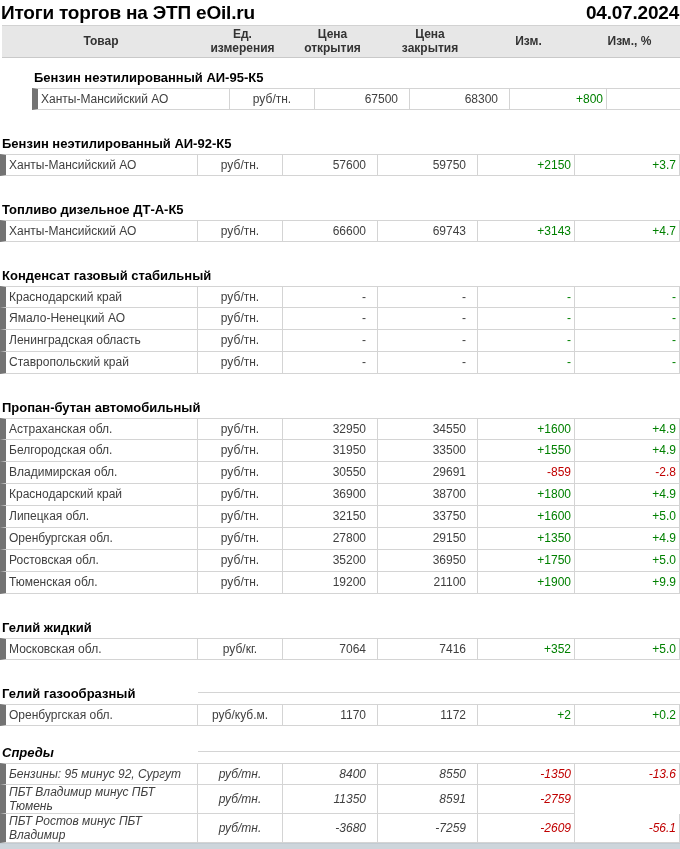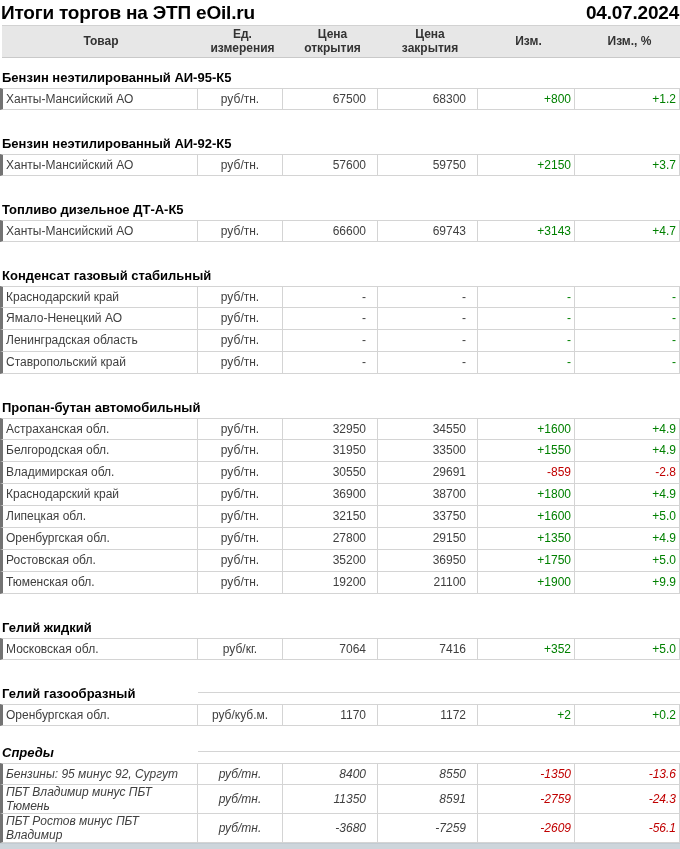--- a/index.html
+++ b/index.html
@@ -24,41 +24,41 @@
     margin-left:2px;
   }
   .col-headers .hcell {
     display:flex; align-items:center; justify-content:center;
     font-weight:bold; color:#333; font-size:12px; text-align:center;
     white-space:pre-line; line-height:14px;
   }
   #sections { flex:0 0 auto; }
   .section { margin-top:22px; }
   .section.tight { margin-top:15px;font-style:italic; }
-  .section:first-child { margin-top:8px; }
+  .section:first-child { margin-top:8px;padding-left:32px; }
   .grid-row {
     display:grid; grid-template-columns:198px 85px 95px 100px 97px 105px;
   }
   .section-title-row { min-height:22px; align-items:center; }
   .section-title-row .stitle {
     grid-column:1 / -1; font-weight:bold; color:#000;
     font-size:13px; padding:3px 0 2px 2px; white-space:nowrap;
   }
   .section-title-row.bordered .stitle { grid-column:1 / 2; }
   .section-title-row.bordered .tcell {
     border-right:1px solid #d4d4d4; border-top:1px solid #d4d4d4;
   }
   .section-title-row.bordered .tcell.t1 { border-left:1px solid #d4d4d4; }
   .data-row { min-height:22px; }
   .data-row .cell {
     border-right:1px solid #d4d4d4; border-bottom:1px solid #d4d4d4;
     display:flex; align-items:center; min-height:21px;
     line-height:14px; color:#404040; background:#fff;
   }
-  .data-row .cell.c0 { border-left:3px solid #737373; padding-left:3px; justify-content:flex-start; text-align:left; }
+  .data-row .cell.c0 { border-left:6px solid #737373; padding-left:3px; justify-content:flex-start; text-align:left; }
   .data-row.first .cell { border-top:1px solid #d4d4d4; }
   .cell.c1 { justify-content:center; }
   .cell.c2, .cell.c3 { justify-content:flex-end; padding-right:11px; }
   .cell.c4, .cell.c5 { justify-content:flex-end; padding-right:3px; }
   .cell.up   { color:#008000; }
   .cell.down { color:#c00000; }
   .bottom-strip {
     margin-top:auto; height:7px; background:#cdd5db;
     border-top:1px solid #c2cbd2;
   }
@@ -276,21 +276,20 @@
         <div class="cell c3">8550</div>
         <div class="cell c4 down">-1350</div>
         <div class="cell c5 down">-13.6</div>
       </div>
       <div class="grid-row data-row">
         <div class="cell c0">ПБТ Владимир минус ПБТ Тюмень</div>
         <div class="cell c1">руб/тн.</div>
         <div class="cell c2">11350</div>
         <div class="cell c3">8591</div>
         <div class="cell c4 down">-2759</div>
-        <div class="cell c5 down">-24.3</div>
       </div>
       <div class="grid-row data-row">
         <div class="cell c0">ПБТ Ростов минус ПБТ Владимир</div>
         <div class="cell c1">руб/тн.</div>
         <div class="cell c2">-3680</div>
         <div class="cell c3">-7259</div>
         <div class="cell c4 down">-2609</div>
         <div class="cell c5 down">-56.1</div>
       </div>
     </div>

